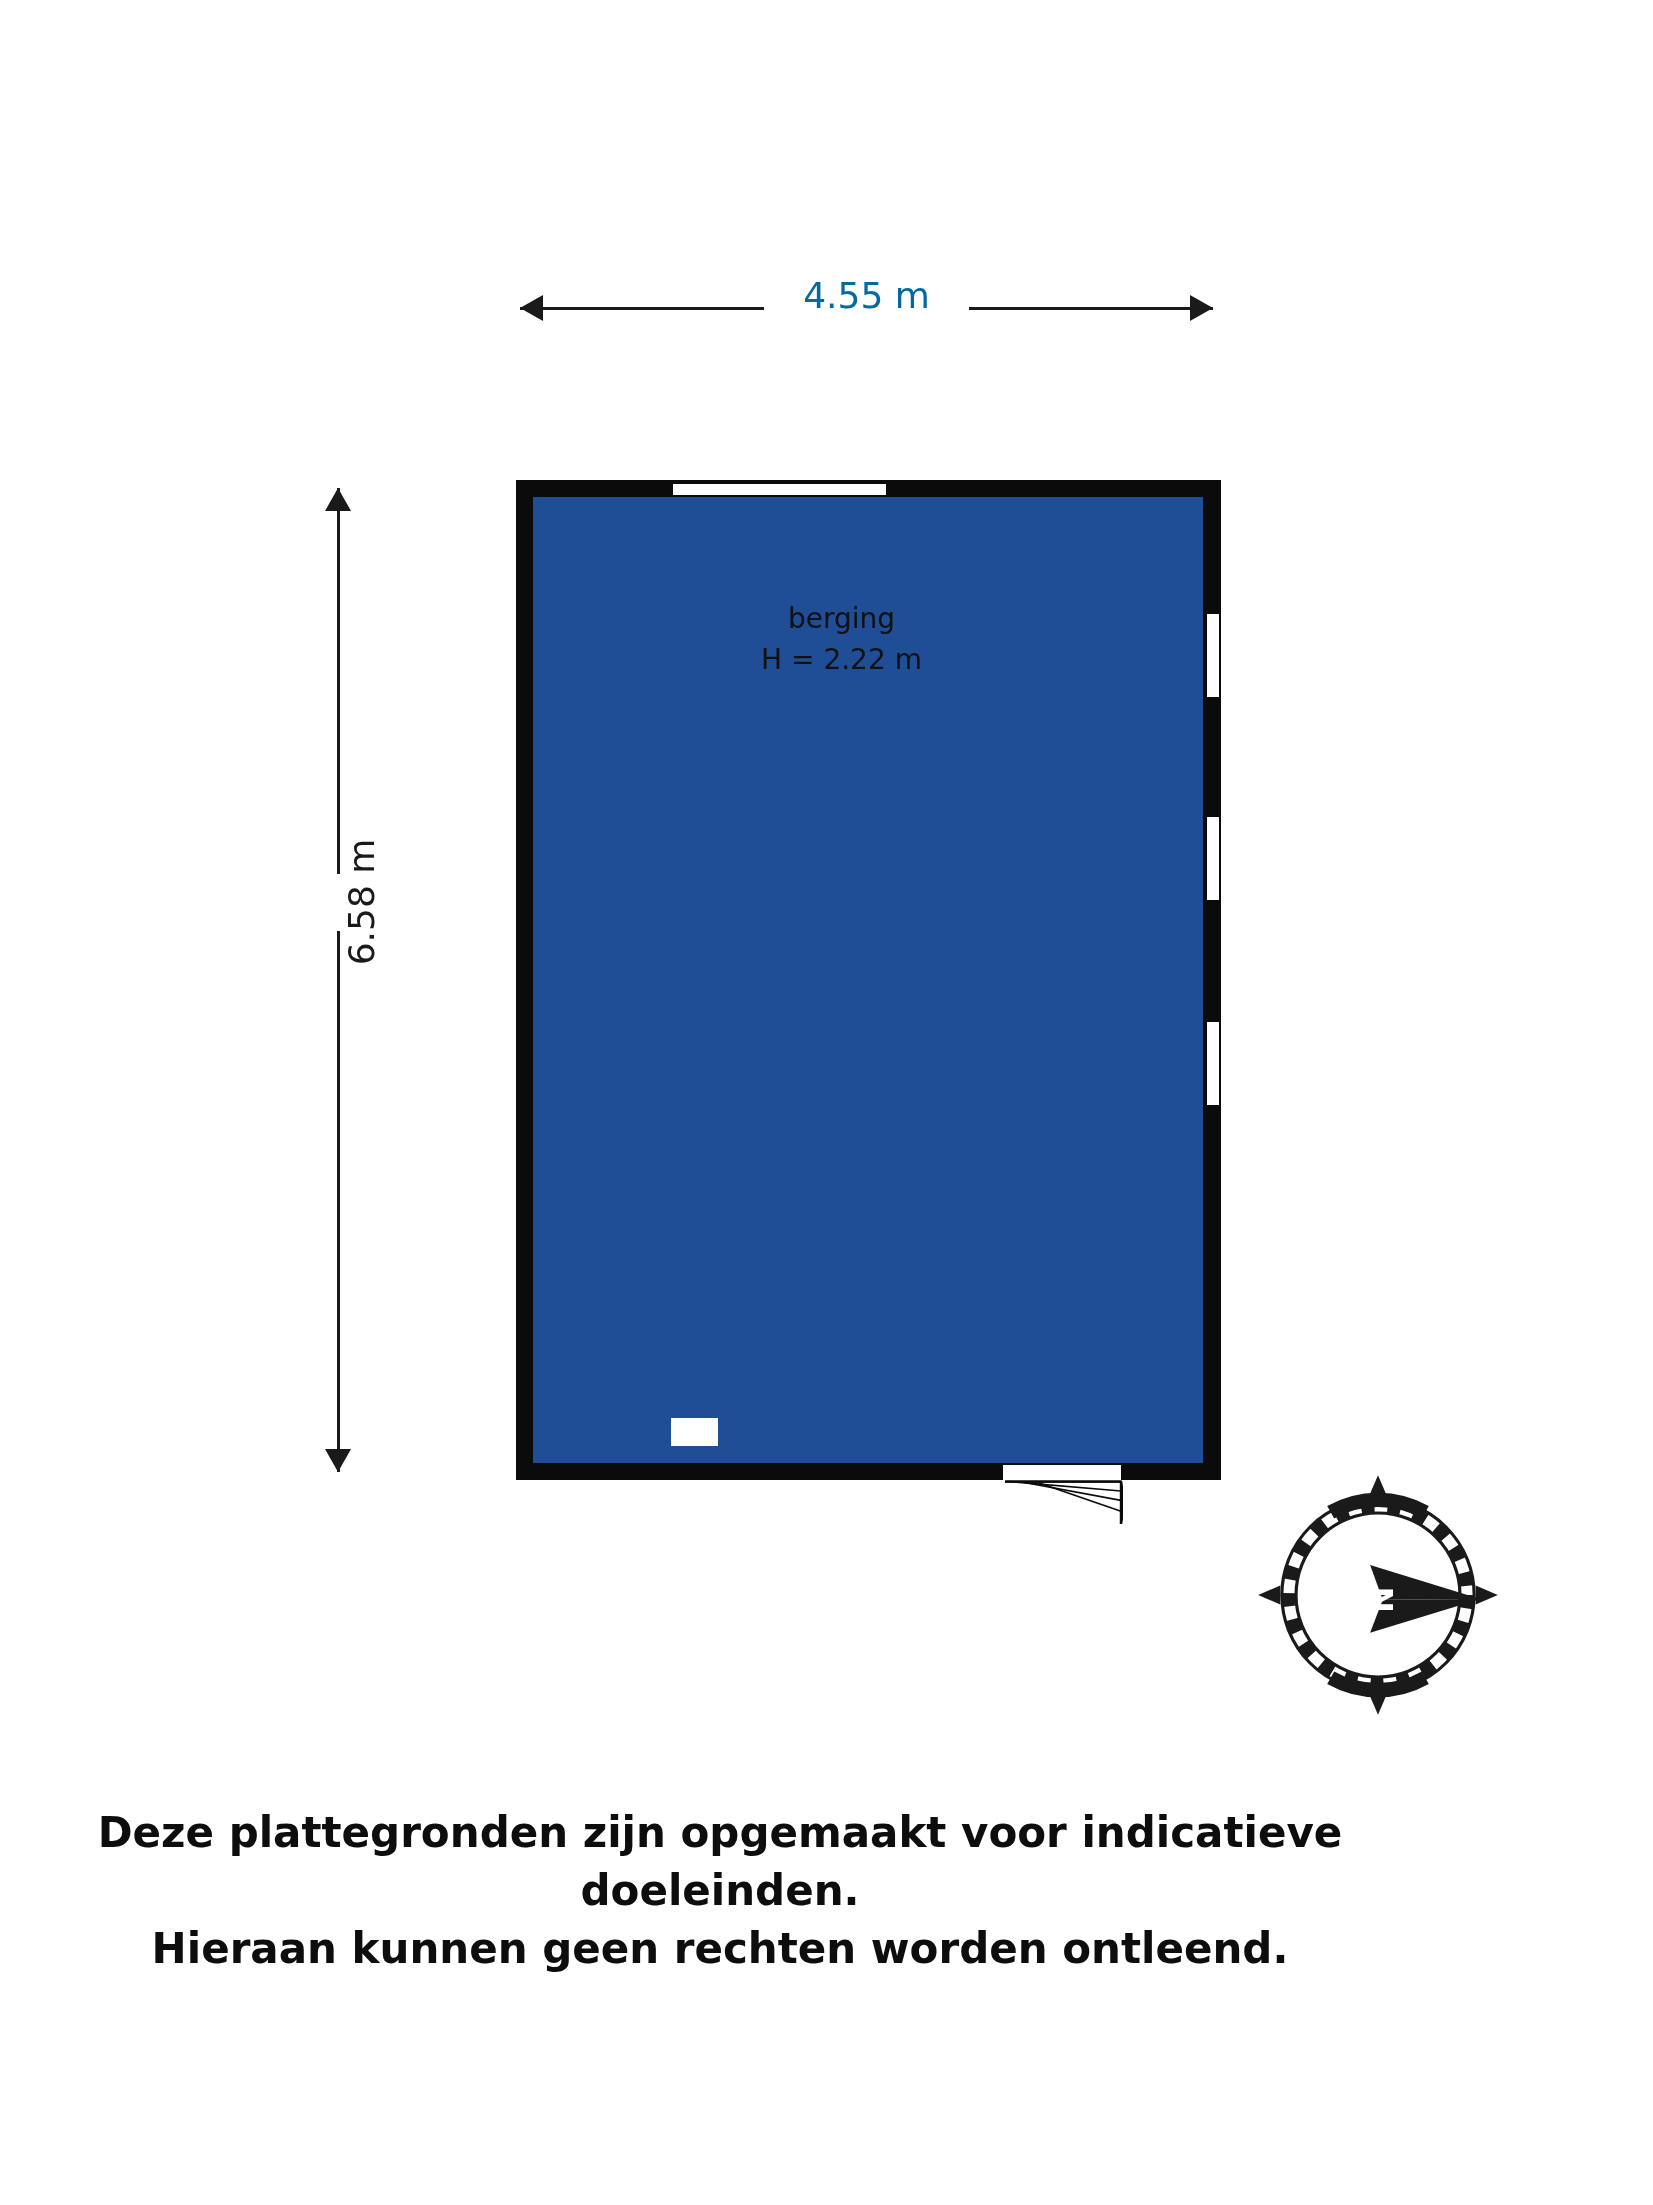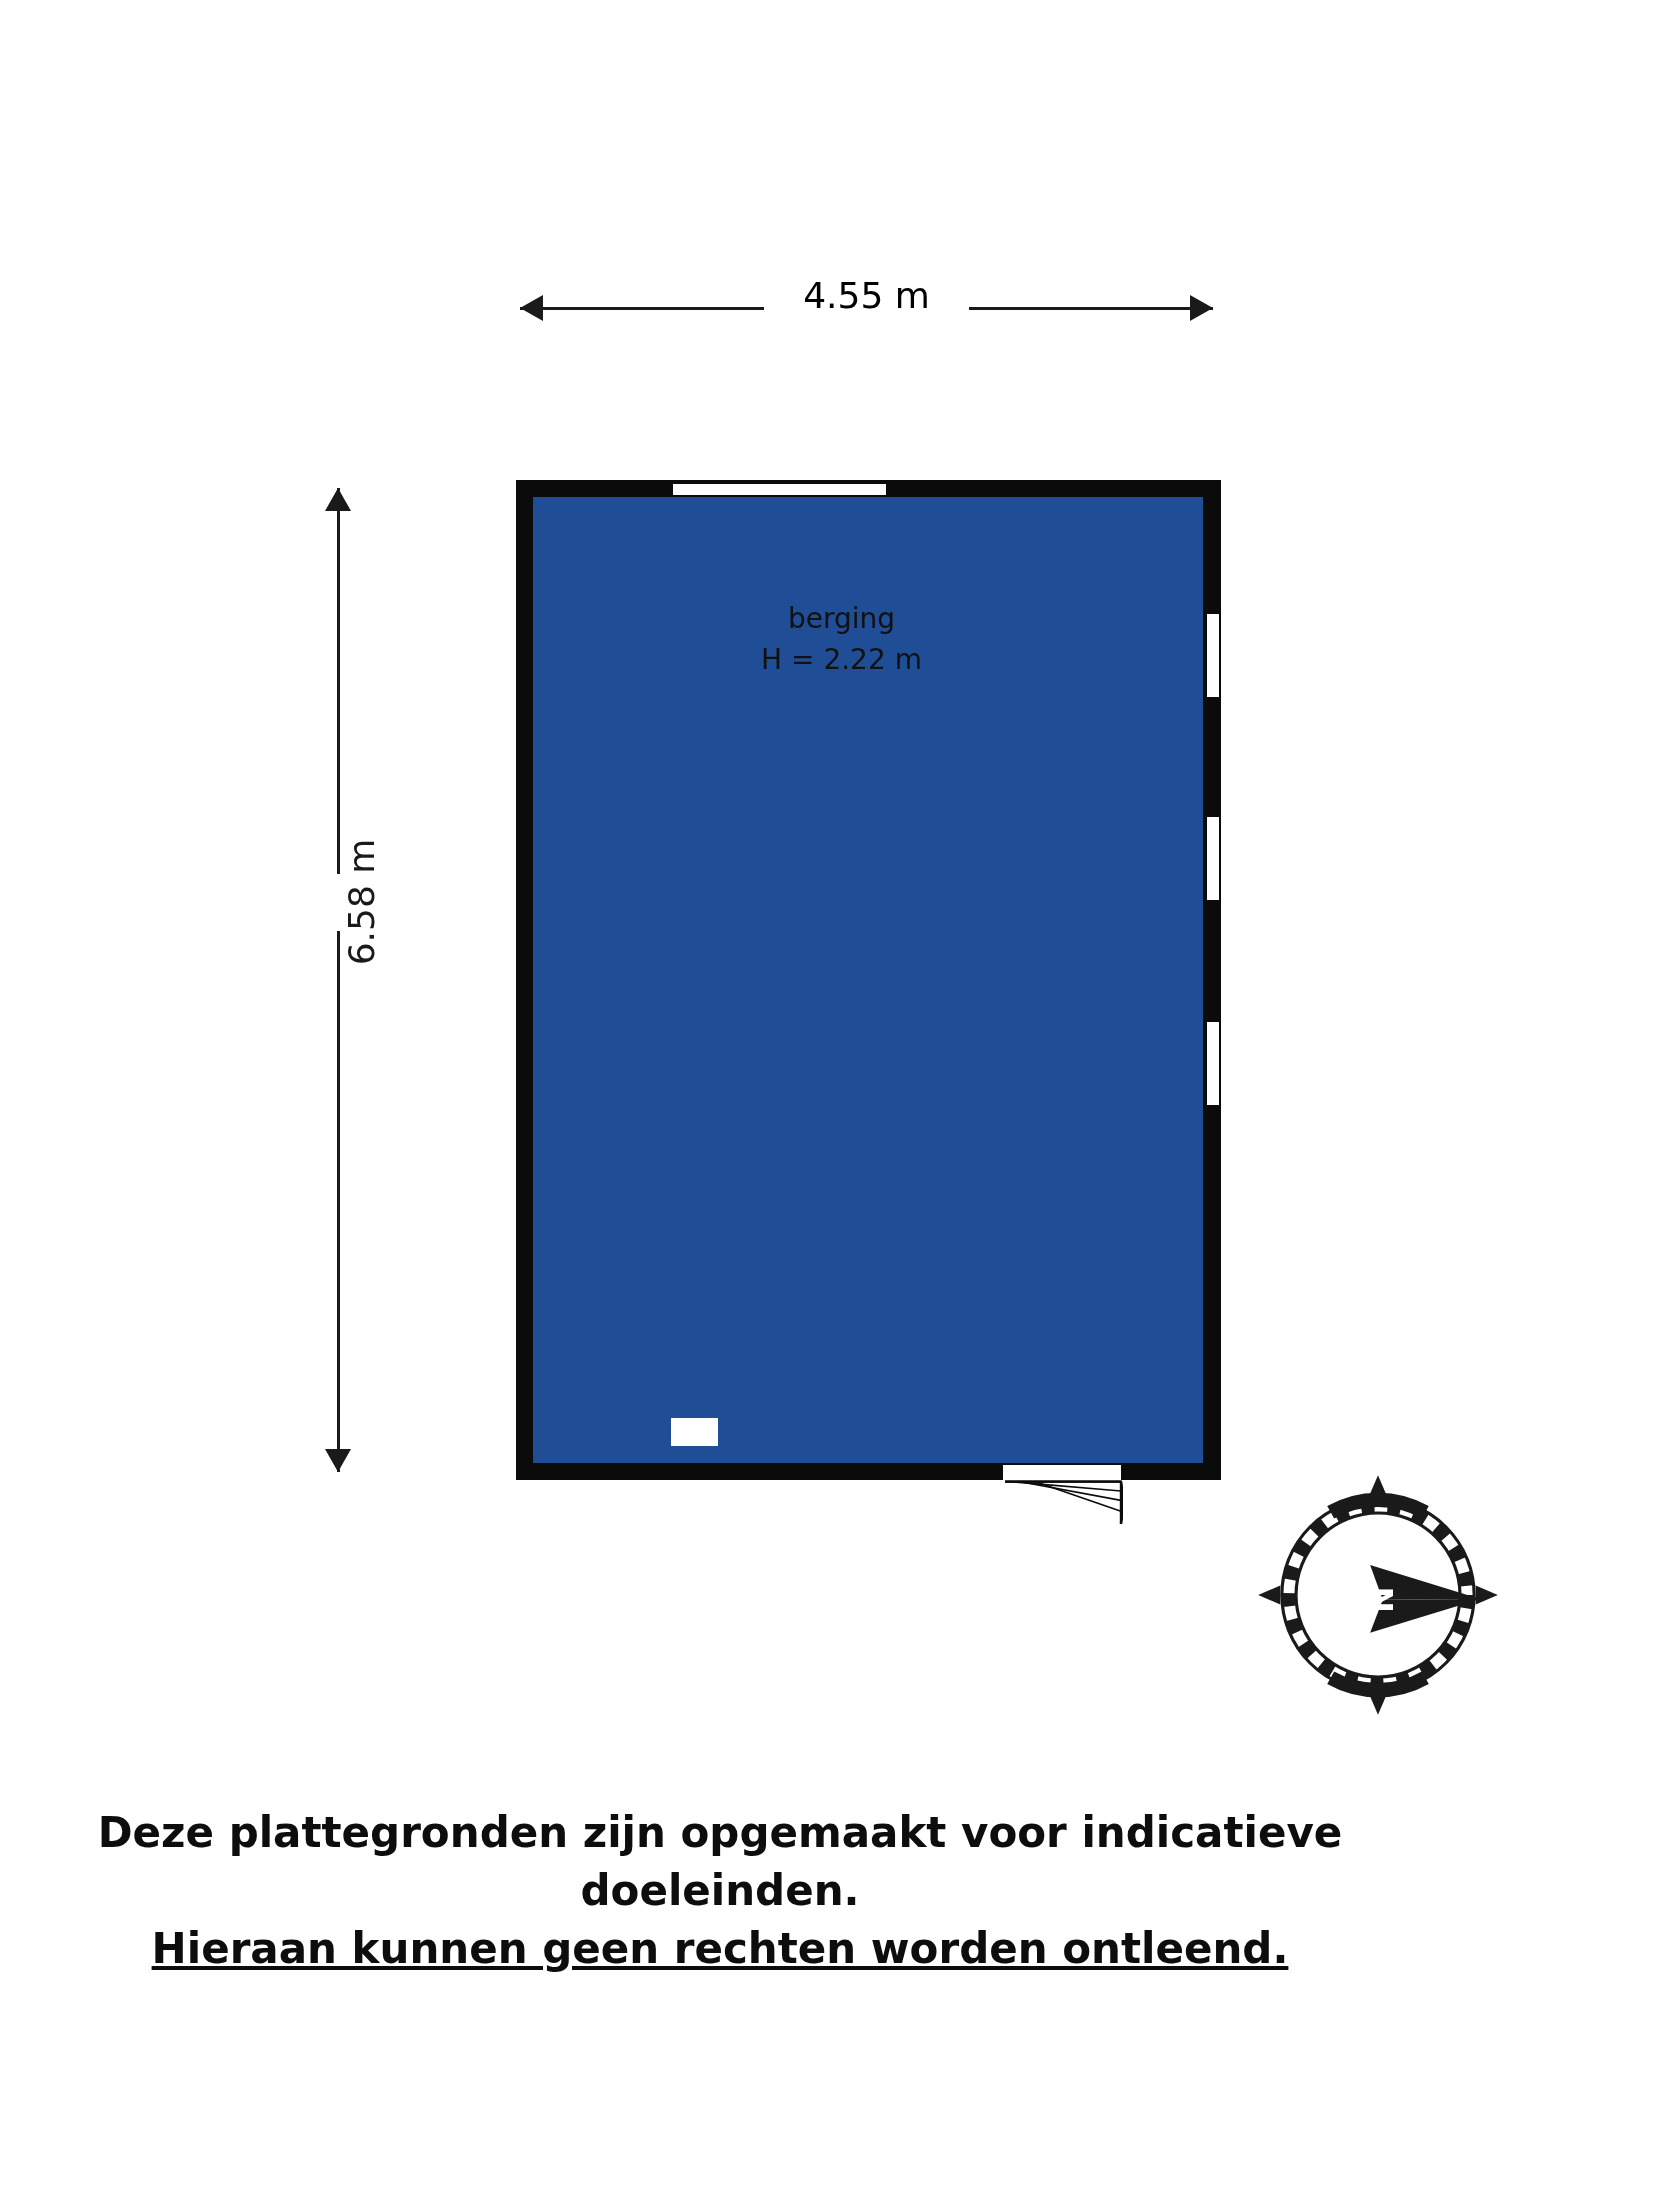--- a/index.html
+++ b/index.html
@@ -224,31 +224,31 @@
     left: 0;
     top: 1804px;
     width: 1440px;
     text-align: center;
     font-size: 42px;
     font-weight: bold;
     color: #0d0d0d;
     line-height: 58px;
   }
   .disclaimer .l1 { display: block; }
-  .disclaimer .l2 { display: block; text-decoration: underline; }
+  .disclaimer .l2 { display: block; }
 </style>
 </head>
 <body>
 
 <div class="dim-top">
   <div class="line"></div>
   <div class="arrow-l"></div>
   <div class="arrow-r"></div>
   <div class="label-wrap">
-    <span style="font-size:36px;color:#000000;">4.55 m</span>
+    <span style="font-size:36px;color:#0369a1;">4.55 m</span>
   </div>
 </div>
 
 <div class="dim-left">
   <div class="line"></div>
   <div class="arrow-t"></div>
   <div class="arrow-b"></div>
   <div class="label-wrap">
     <span class="label">6.58 m</span>
   </div>

